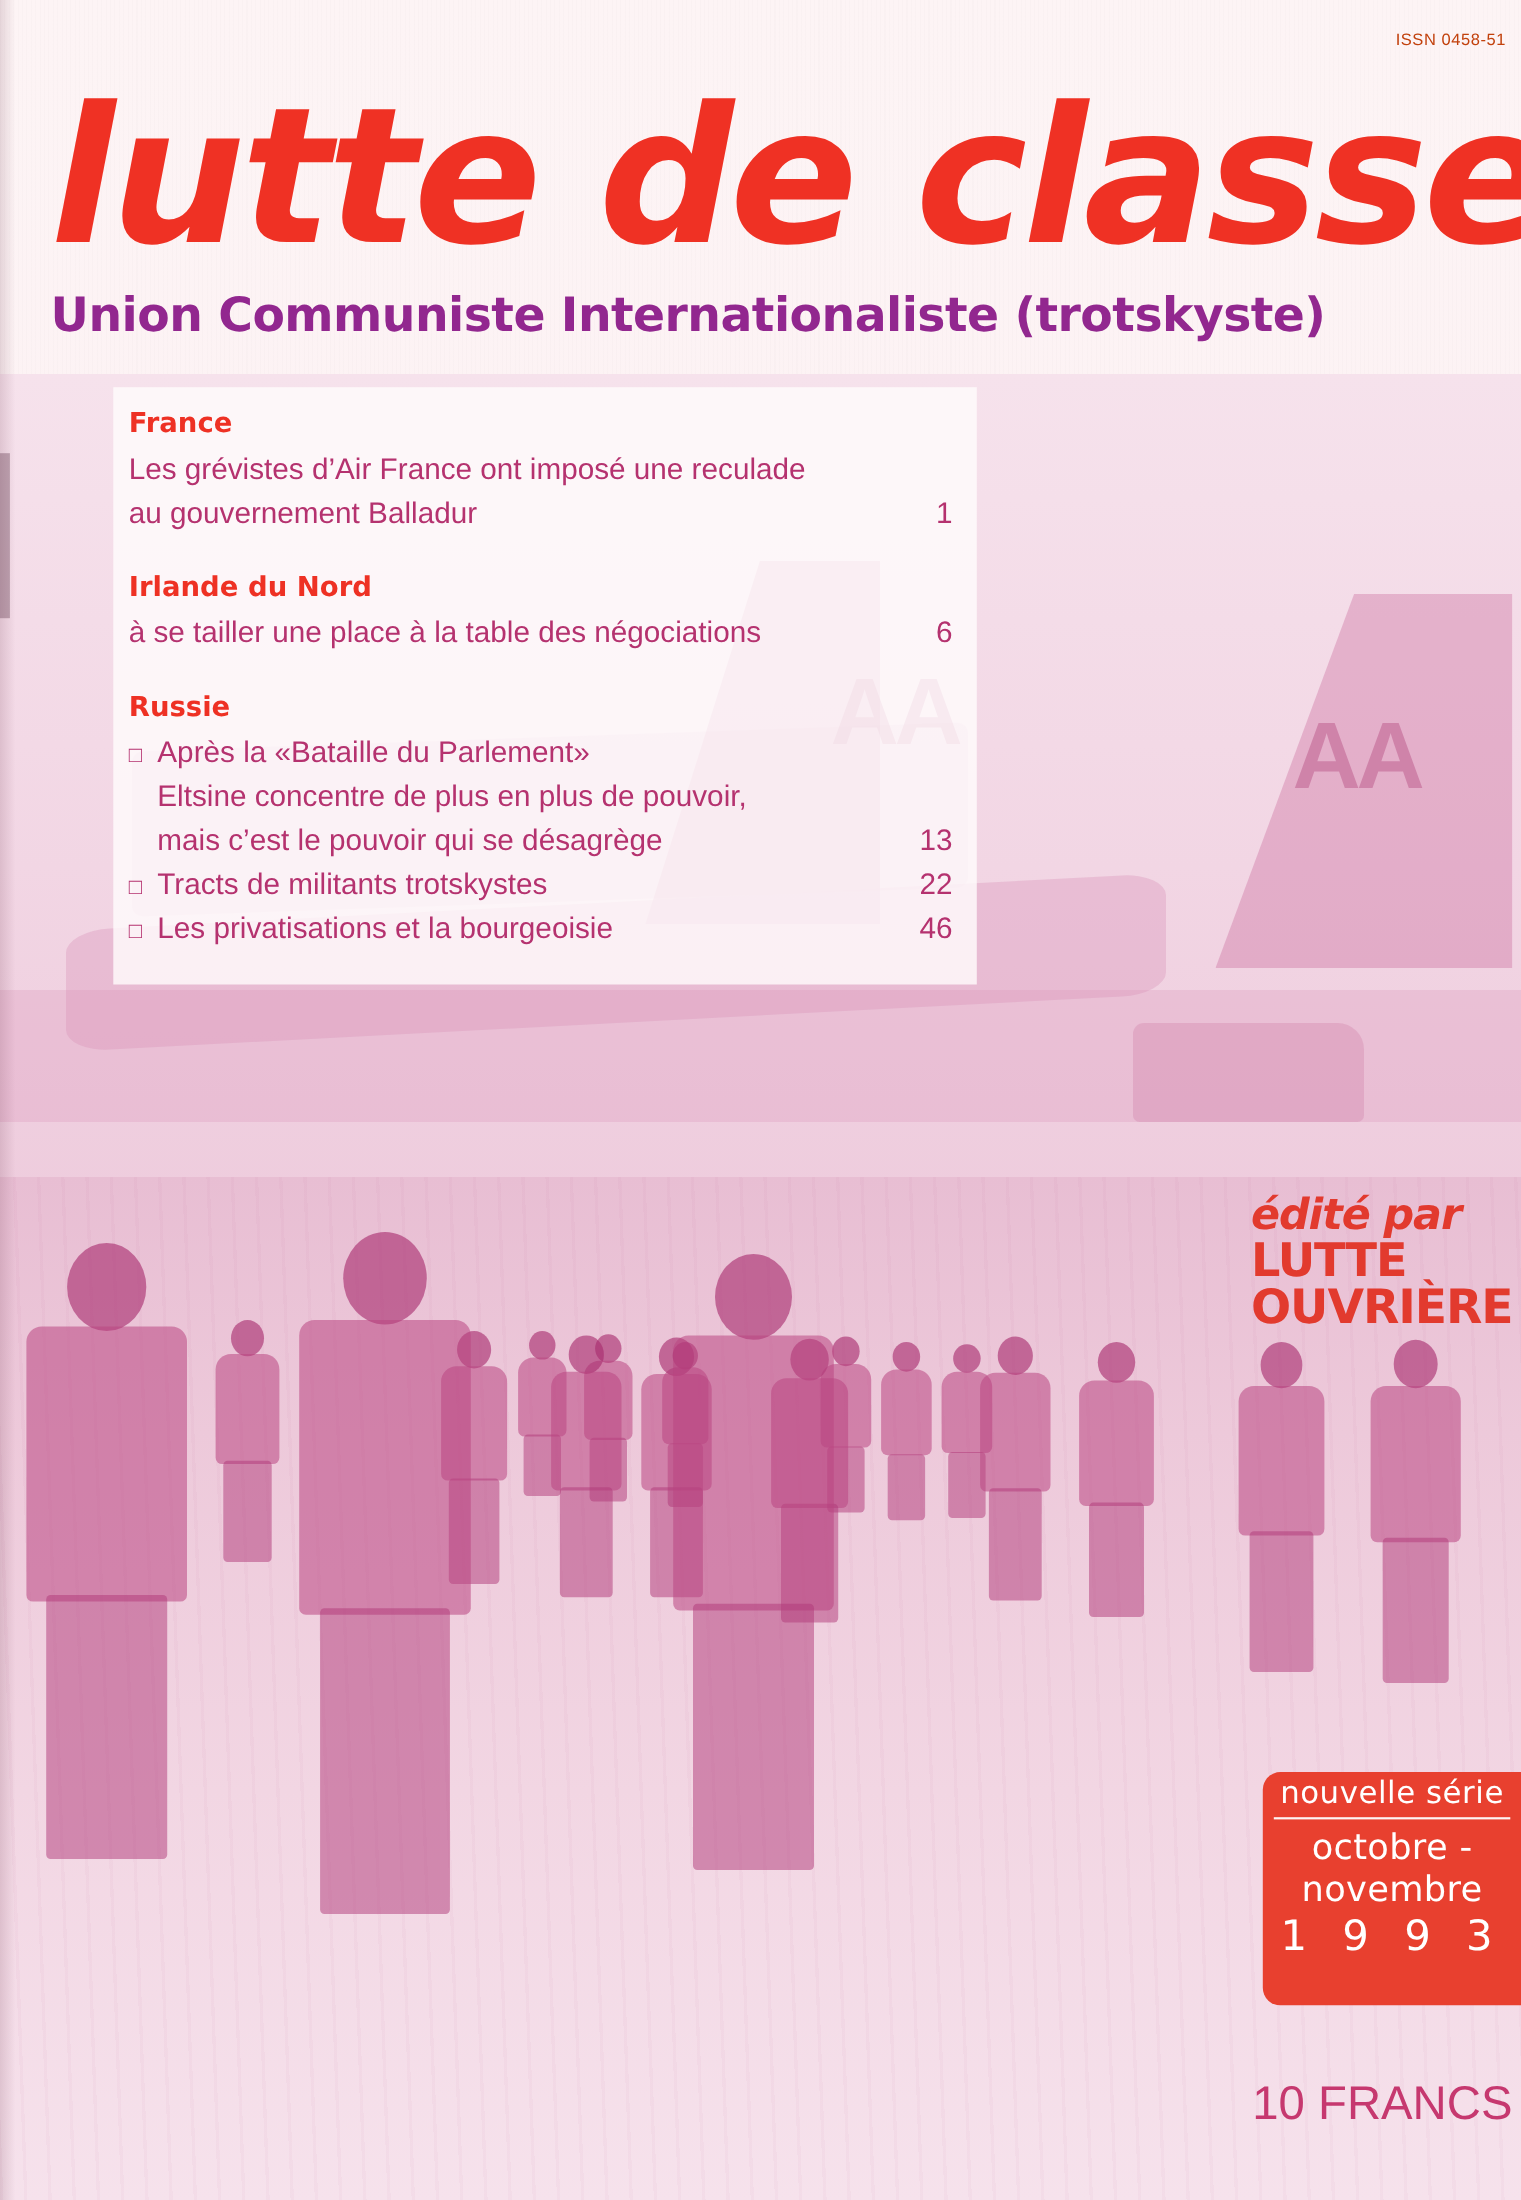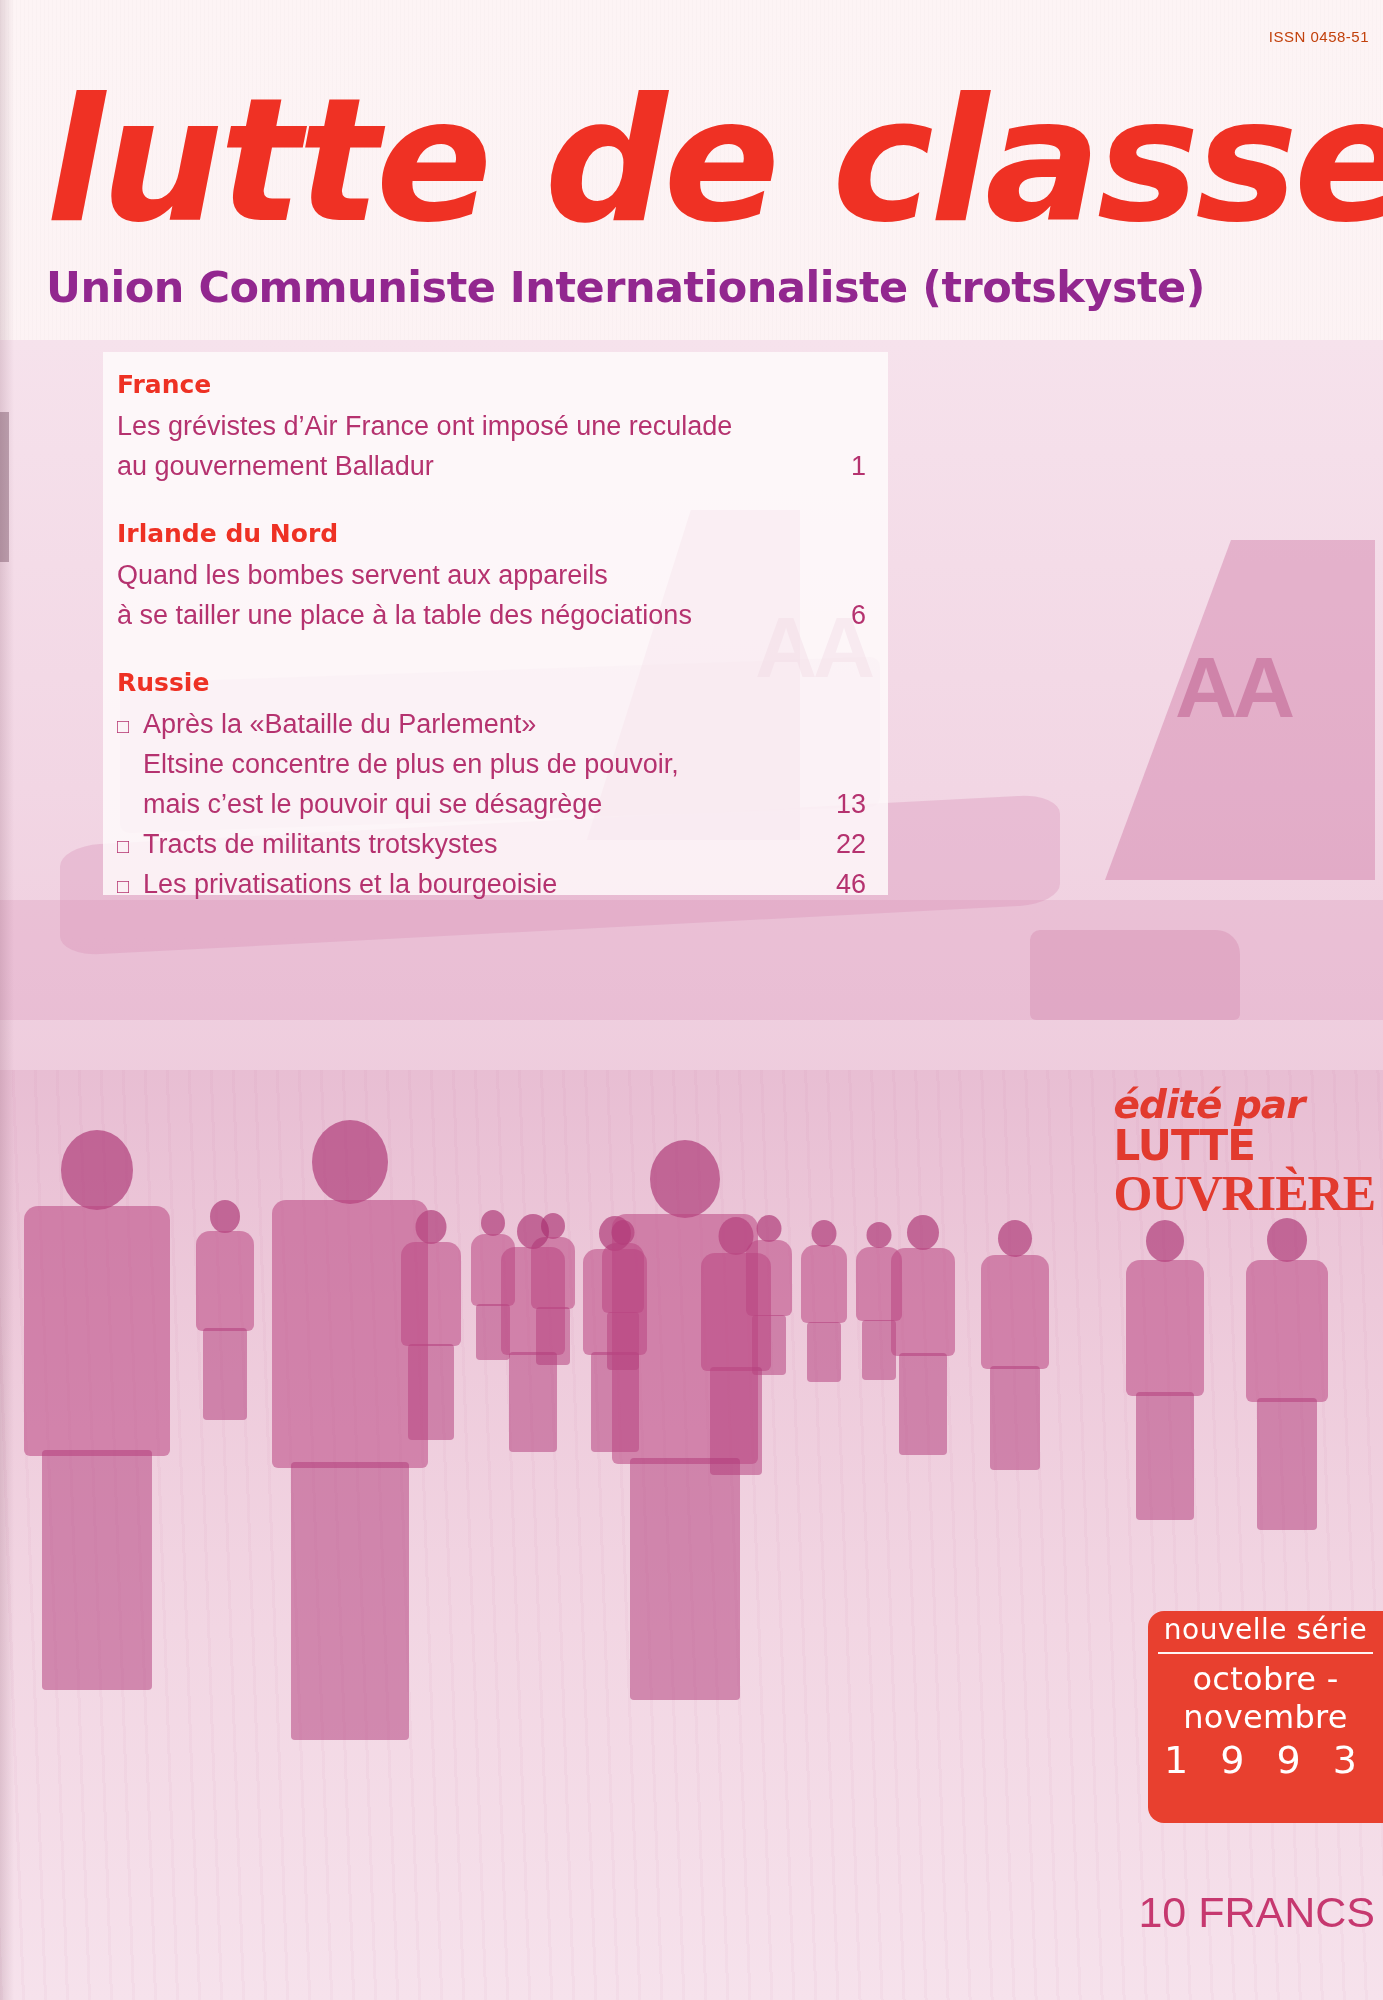--- a/index.html
+++ b/index.html
@@ -217,21 +217,21 @@
     right: 8px;
     top: 1085px;
     text-align: left;
     font-family: "DejaVu Sans", sans-serif;
     font-weight: bold;
     color: #e23a2e;
     line-height: 1.02;
   }
   .edited .l1 { font-size: 39px; font-style: italic; letter-spacing: -1px;}
   .edited .l2 { font-size: 42px; letter-spacing: -1px; }
-  .edited .l3 { font-size: 50px; letter-spacing: -1px; font-family: Liberation Serif, serif; }
+  .edited .l3 { font-size: 43px; letter-spacing: -1px; }
 
   
   .issue-box {
     position: absolute;
     left: 1148px;
     top: 1611px;
     width: 235px;
     height: 212px;
     background: #e8402f;
     border-radius: 16px 0 0 16px;
@@ -425,24 +425,20 @@
         <span class="txt">au gouvernement Balladur</span>
         <span class="pg">1</span>
       </div>
     </div>
 
     <div class="gap"></div>
 
     <div class="toc-section">
       <div class="toc-head">Irlande du Nord</div>
       <div class="toc-line">
-        <span class="txt">Quand les bombes servent aux appareils</span>
-        <span class="pg"></span>
-      </div>
-      <div class="toc-line">
         <span class="txt">à se tailler une place à la table des négociations</span>
         <span class="pg">6</span>
       </div>
     </div>
 
     <div class="gap"></div>
 
     <div class="toc-section">
       <div class="toc-head">Russie</div>
 

